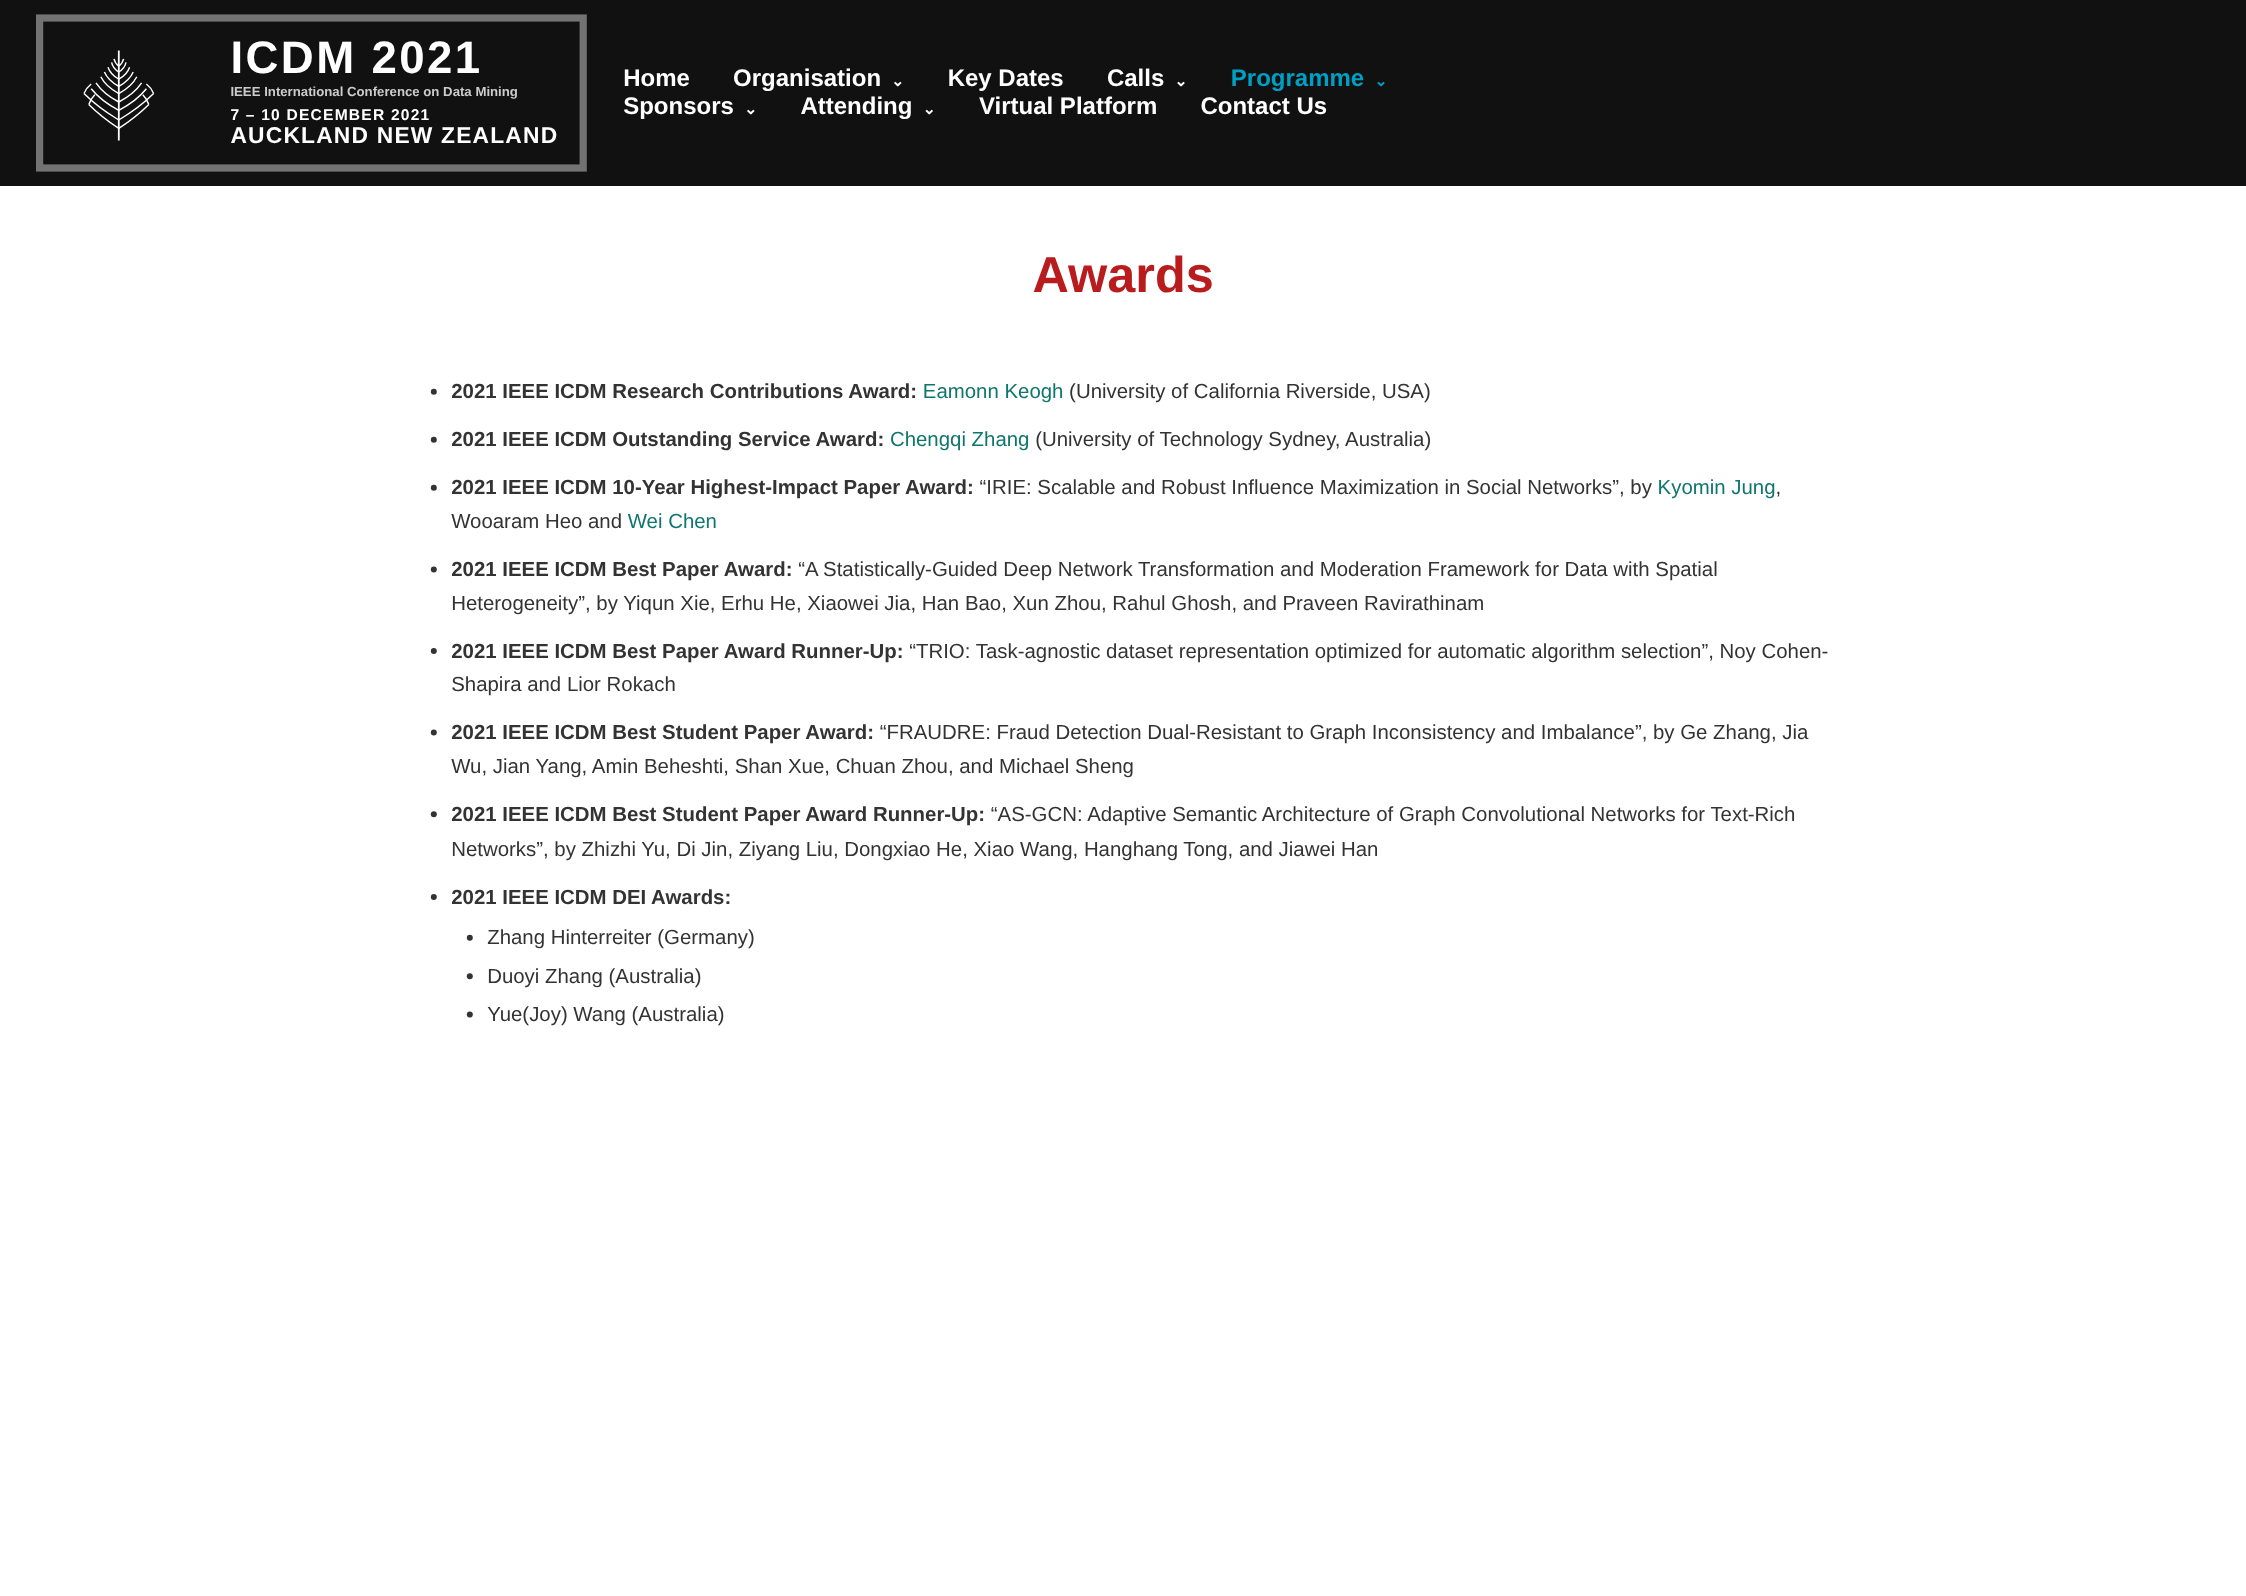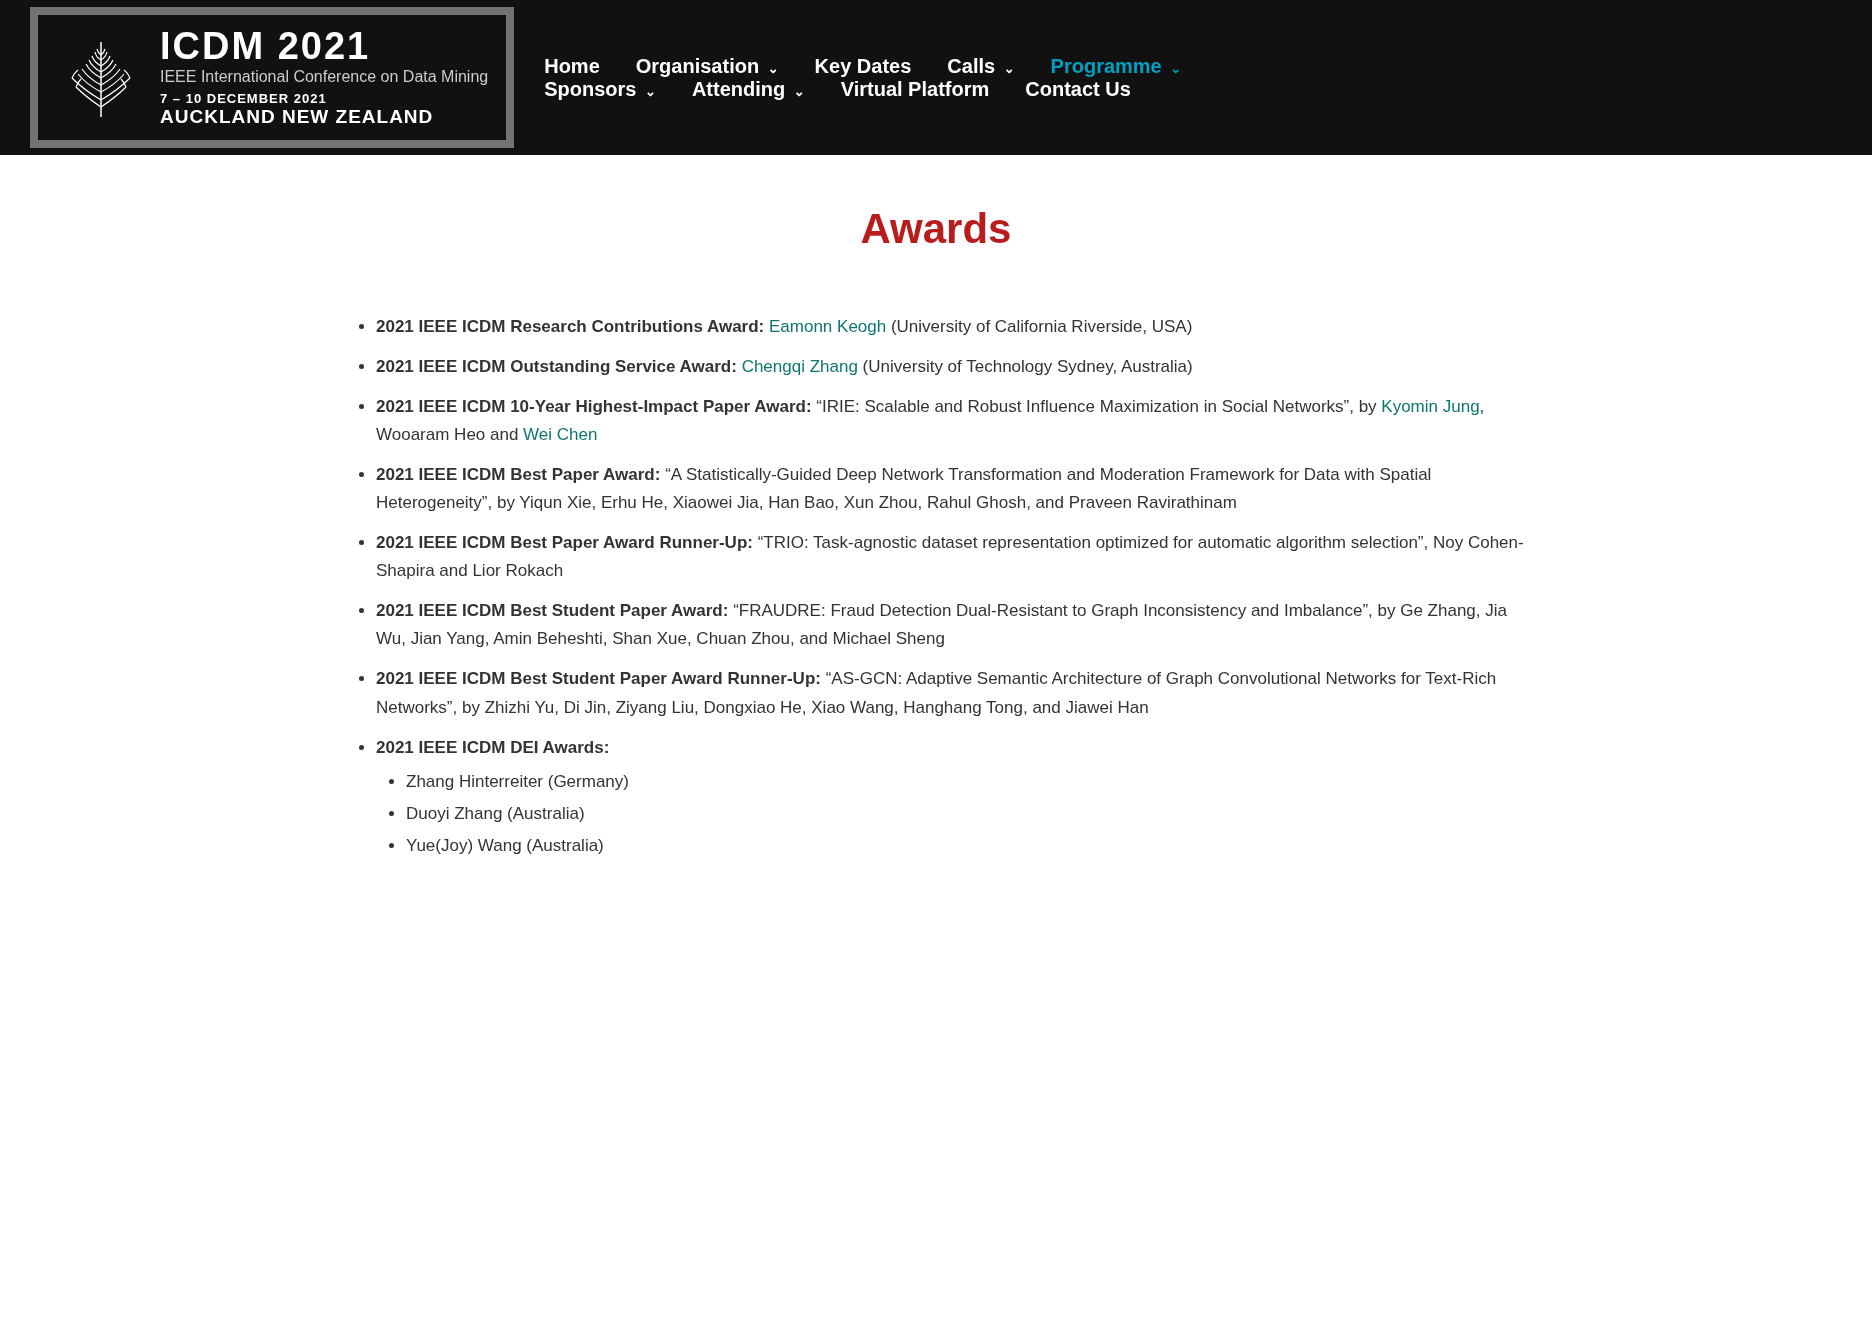--- a/index.html
+++ b/index.html
@@ -11,48 +11,50 @@
       color: #fff;
       display: flex;
       align-items: center;
       padding: 0 30px;
       min-height: 155px;
     }
     .logo-area {
       display: flex;
       align-items: center;
       min-width: 420px;
-      border: 8px solid #737373;
+      border: 6px solid #737373;
       padding: 12px 18px;
       margin-right: 30px;
+      gap: 34px;
     }
     .logo-fern {
       width: 90px;
       height: 90px;
       margin-right: 14px;
       flex-shrink: 0;
     }
     .logo-text-area {
       display: flex;
       flex-direction: column;
     }
     .logo-icdm {
       font-size: 38px;
       font-weight: 700;
       color: #fff;
       font-family: Arial, sans-serif;
       letter-spacing: 2px;
       line-height: 1;
     }
     .logo-subtitle {
-      font-size: 16px;
+      font-size: 11px;
       color: #ccc;
       font-family: Arial, sans-serif;
       margin-top: 2px;
       line-height: 1.3;
+      font-weight: bold;
     }
     .logo-date {
       font-size: 13px;
       font-weight: 700;
       color: #fff;
       font-family: Arial, sans-serif;
       margin-top: 4px;
       letter-spacing: 1px;
     }
     .logo-location {

